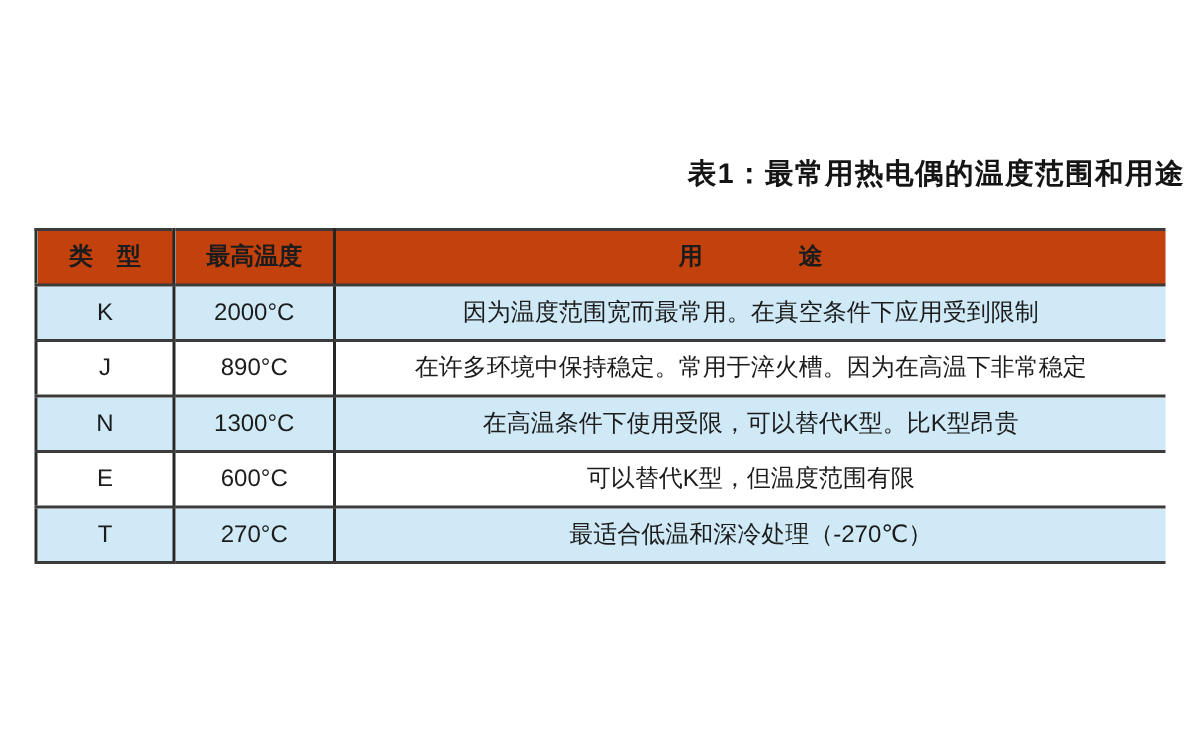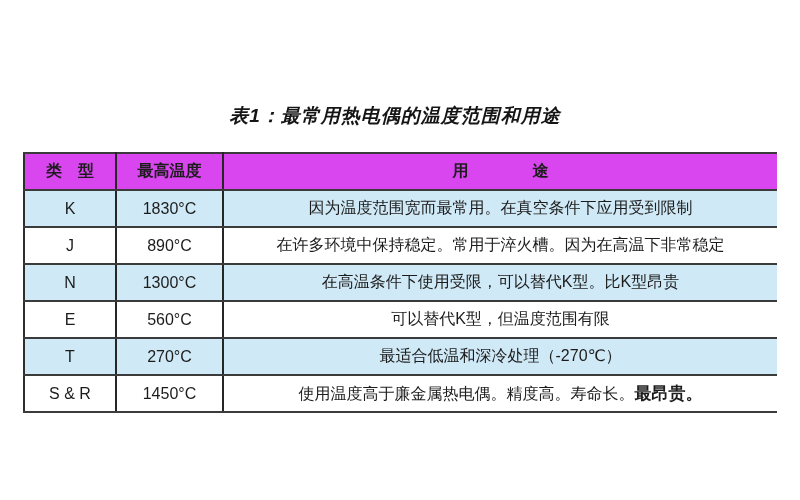--- a/index.html
+++ b/index.html
@@ -6,26 +6,25 @@
   body {
     width: 800px; height: 500px;
     background: #ffffff;
     font-family: "Liberation Sans", "DejaVu Sans", sans-serif;
     position: relative;
     overflow: hidden;
   }
   .doc-title {
     position: absolute;
     top: 103px; left: 0; width: 790px;
-    text-align: center;
+    text-align: right;
     font-size: 19px;
     font-weight: bold;
     color: #151515;
     letter-spacing: 1px;
-    font-style: italic;
   }
   table.tc-table {
     position: absolute;
     left: 23px; top: 152px;
     width: 754px;
     border-collapse: collapse;
     table-layout: fixed;
     border-top: 2px solid #3b3b3b;
     border-left: 2px solid #2e2e2e;
   }
@@ -34,21 +33,21 @@
   table.tc-table tr { height: 37px; }
   table.tc-table th, table.tc-table td {
     border-bottom: 2px solid #3b3b3b;
     padding: 0;
     font-size: 16px;
     color: #1c1c1c;
     vertical-align: middle;
     white-space: nowrap;
     overflow: hidden;
   }
-  table.tc-table th { background: #d946ef; }
+  table.tc-table th { background: #c2410c; }
   table.tc-table th, table.tc-table td { text-align: center; }
   table.tc-table th:nth-child(-n+2),
   table.tc-table td:nth-child(-n+2) { border-right: 2px solid #262626; }
   thead th {
     color: #34519f;
     font-weight: bold;
     font-size: 17px;
   }
   td.use-cell, th.use-cell {
     text-align: left;
@@ -72,42 +71,37 @@
   <thead>
     <tr>
       <th>类　型</th>
       <th>最高温度</th>
       <th class="use-cell">用　　　　途</th>
     </tr>
   </thead>
   <tbody>
     <tr>
       <td>K</td>
-      <td>1830°C</td>
+      <td>2000°C</td>
       <td class="use-cell"><span>因为温度范围宽而最常用。在真空条件下应用受到限制</span><b></b></td>
     </tr>
     <tr>
       <td>J</td>
       <td>890°C</td>
       <td class="use-cell"><span>在许多环境中保持稳定。常用于淬火槽。因为在高温下非常稳定</span><b></b></td>
     </tr>
     <tr>
       <td>N</td>
       <td>1300°C</td>
       <td class="use-cell"><span>在高温条件下使用受限，可以替代K型。比K型昂贵</span><b></b></td>
     </tr>
     <tr>
       <td>E</td>
-      <td>560°C</td>
+      <td>600°C</td>
       <td class="use-cell"><span>可以替代K型，但温度范围有限</span><b></b></td>
     </tr>
     <tr>
       <td>T</td>
       <td>270°C</td>
       <td class="use-cell"><span>最适合低温和深冷处理（-270℃）</span><b></b></td>
     </tr>
-    <tr>
-      <td>S &amp; R</td>
-      <td>1450°C</td>
-      <td class="use-cell"><span>使用温度高于廉金属热电偶。精度高。寿命长。</span><b>最昂贵。</b></td>
-    </tr>
   </tbody>
 </table>
 
 </body></html>

